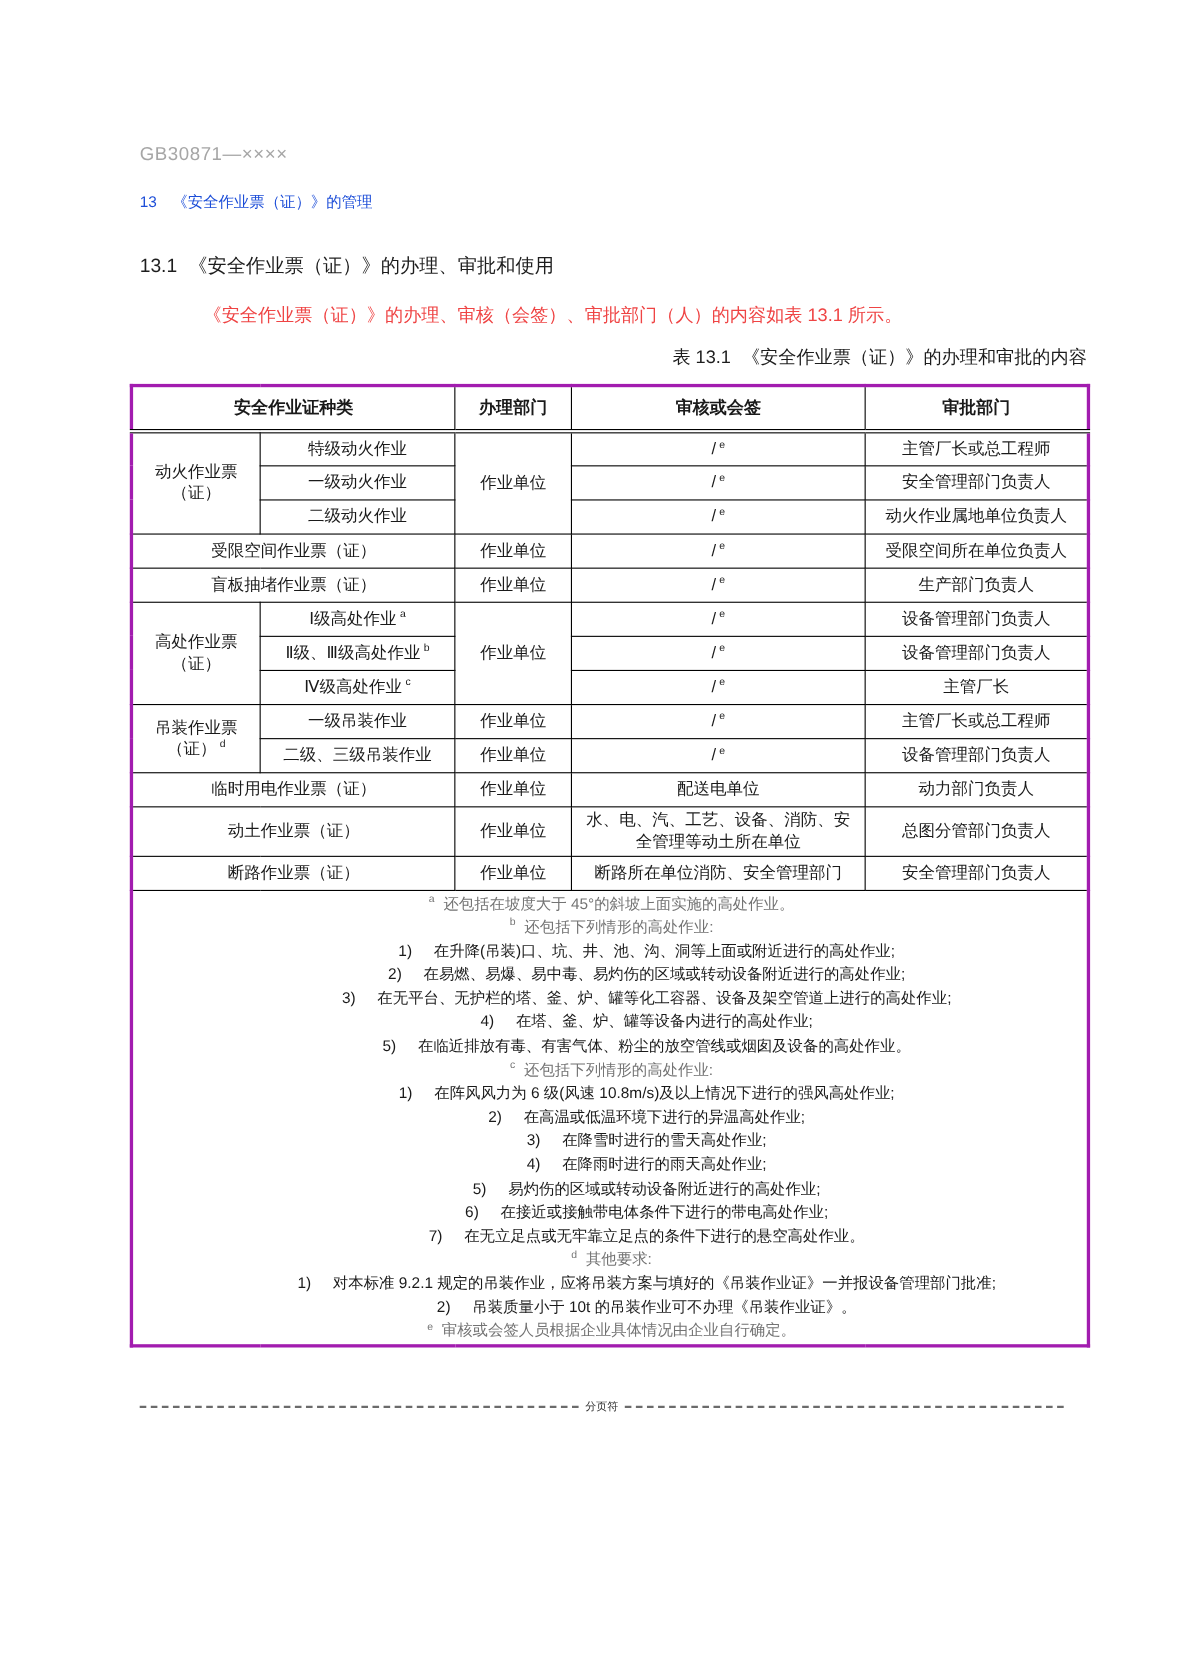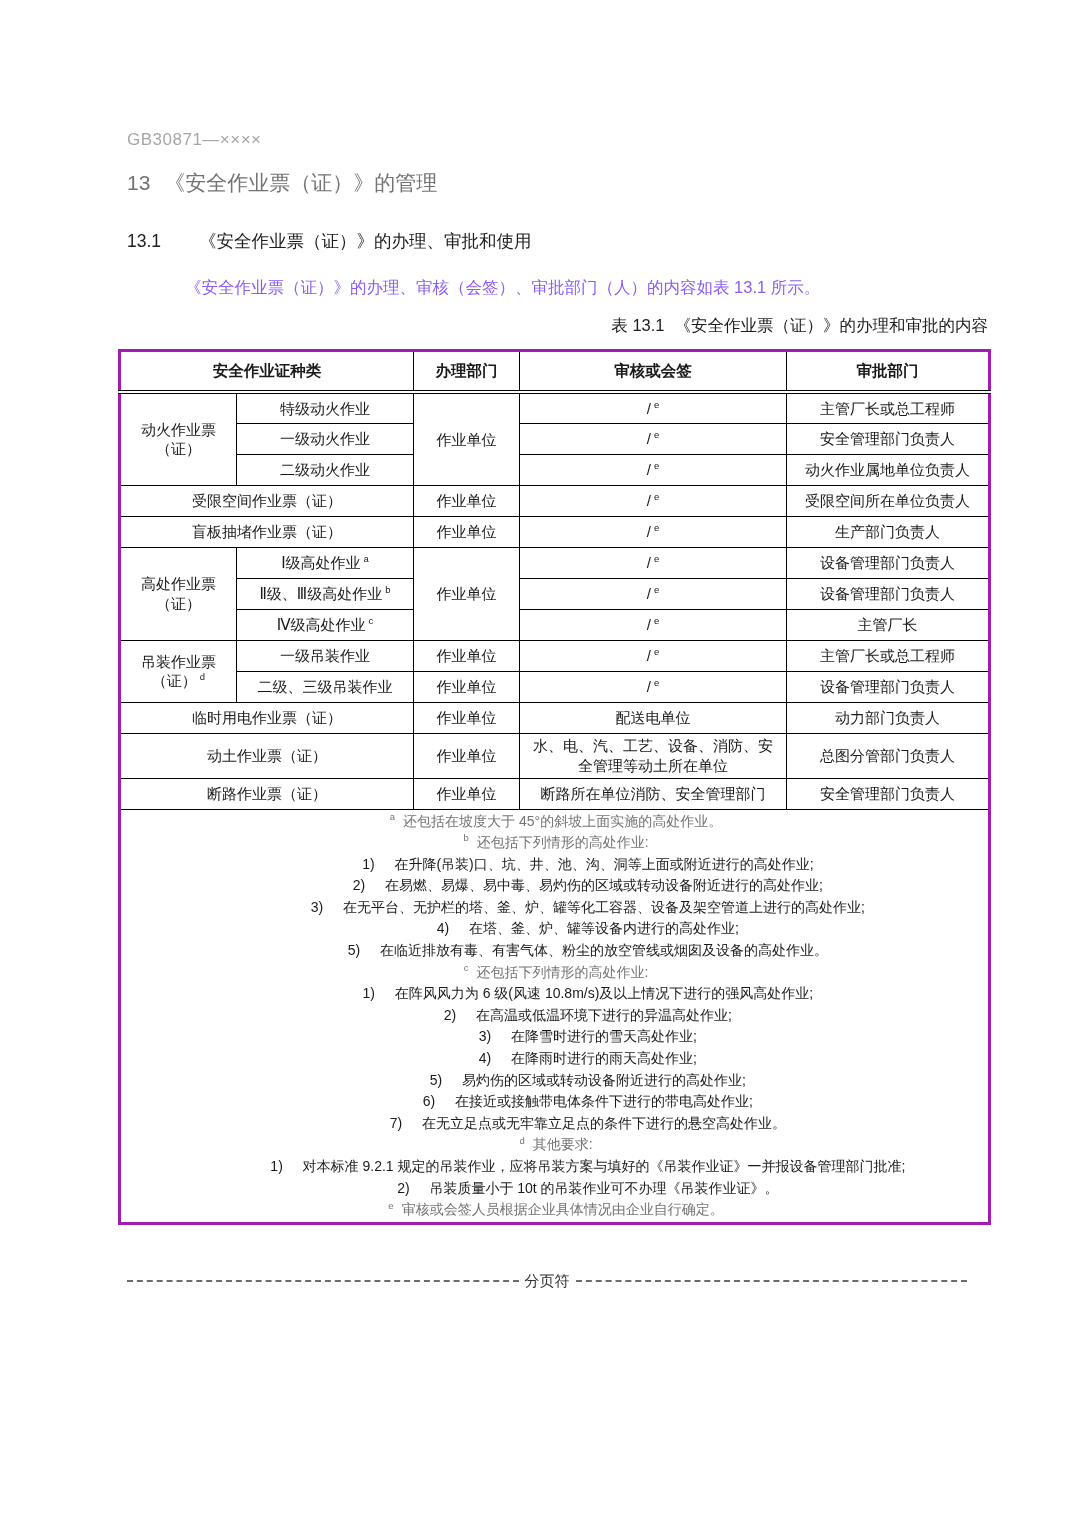--- a/index.html
+++ b/index.html
@@ -6,25 +6,25 @@
   body{
     width:1080px;height:1527px;background:#ffffff;
     font-family:"Liberation Sans","DejaVu Sans",sans-serif;
     color:#1f1f1f;
     -webkit-font-smoothing:antialiased;
   }
   .page{position:relative;width:1080px;height:1311px;background:#fff;overflow:hidden;}
 
   .doc-code{margin:130px 0 0 127px;font-size:17px;line-height:20px;color:#a6a6a6;letter-spacing:.5px;}
 
-  .h1{margin:22px 0 4px 127px;font-size:21px;line-height:22px;color:#737373;}
+  .h1{margin:22px 0 4px 127px;font-size:14px;line-height:22px;color:#1d4ed8;}
   .h1 .num{margin-right:14px;}
   .h2{margin:36px 0 0 127px;font-size:17.5px;line-height:22px;color:#1d1d1d;}
-  .h2 .num{margin-right:38px;}
-  .para{margin:24px 0 0 127px;width:810px;font-size:16.5px;line-height:22px;text-indent:58px;color:#8b5cf6;}
+  .h2 .num{margin-right:10px;}
+  .para{margin:24px 0 0 127px;width:810px;font-size:16.5px;line-height:22px;text-indent:58px;color:#ef4444;}
   .caption{margin:16px 0 0 118px;width:870px;text-align:right;font-size:16.5px;line-height:22px;color:#1d1d1d;}
   .caption .cap-prefix{margin-right:10px;}
 
   table.permit{
     border-collapse:collapse;table-layout:fixed;
     width:870px;margin:13px 0 0 118px;
     border:3px solid #a21caf;
   }
   table.permit th,table.permit td{
     border:1px solid #000;
@@ -51,21 +51,21 @@
   .fn-line{font-size:14px;line-height:21.6px;color:#737373;}
   .fn-line sup{font-size:9.5px;margin:0 8px 0 0;line-height:0;}
   .fn-item{font-size:14px;line-height:21.6px;margin-left:61px;color:#1a1a1a;}
   .fn-num{display:inline-block;min-width:24px;margin-right:14px;}
 
   .pagebreak{
     margin:47px 0 0 127px;width:840px;
     display:flex;align-items:center;gap:4px;
   }
   .pb-line{flex:1;border-top:2px dashed #6b6b6b;height:0;}
-  .pb-label{font-size:15px;color:#2e2e2e;white-space:nowrap;padding:0 2px;}
+  .pb-label{font-size:10px;color:#2e2e2e;white-space:nowrap;padding:0 2px;}
 
   .pageno{position:absolute;top:1424px;right:112px;font-size:20px;color:#9c9c9c;}
 </style>
 </head>
 <body>
 
 <div class="page">
 
   <div class="doc-code">GB30871—××××</div>
 

